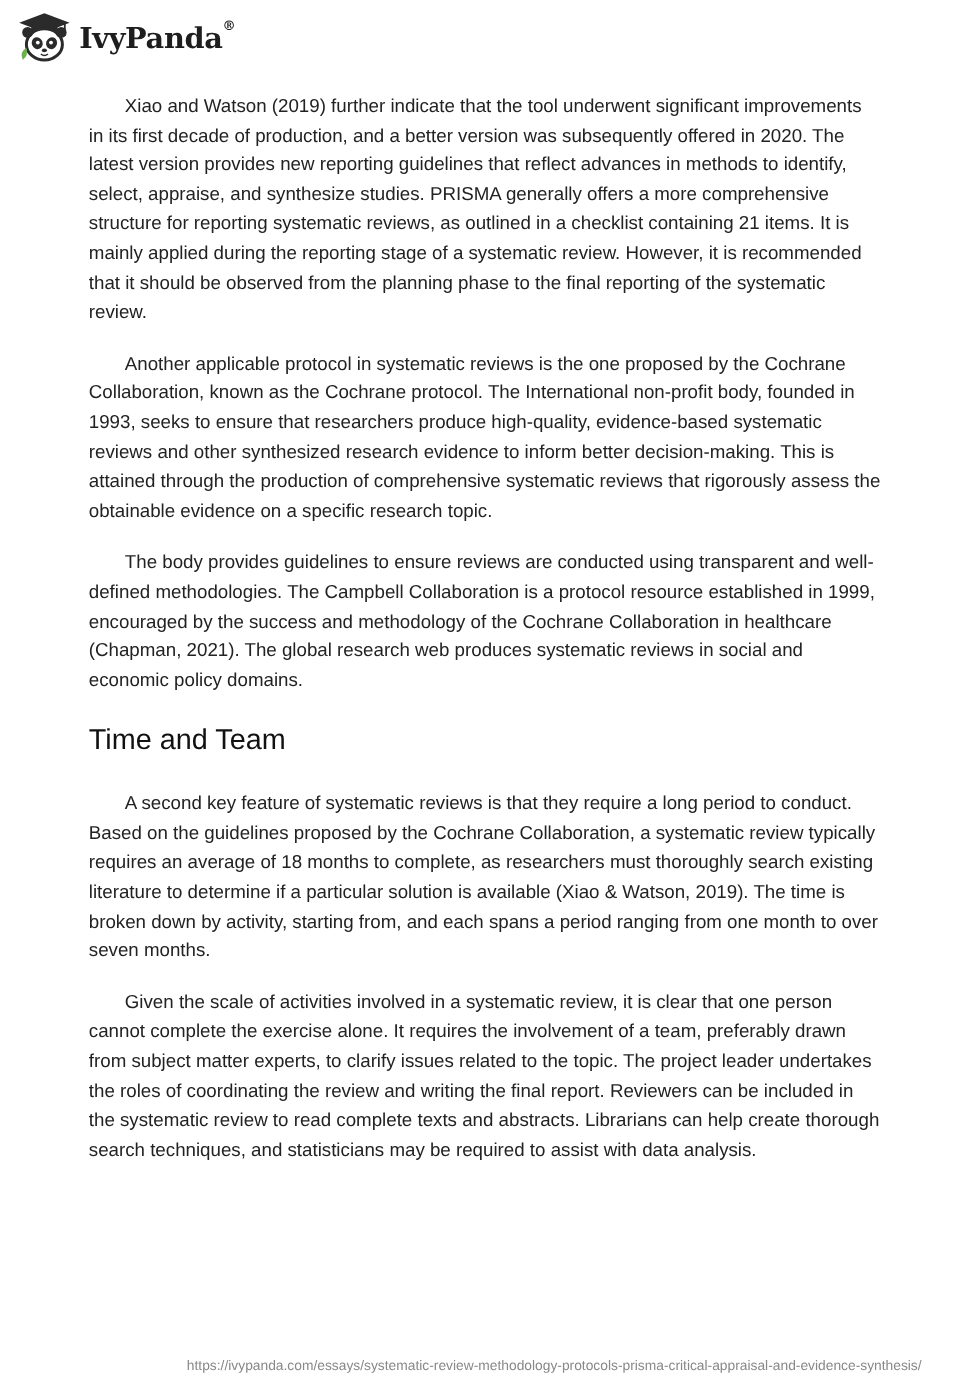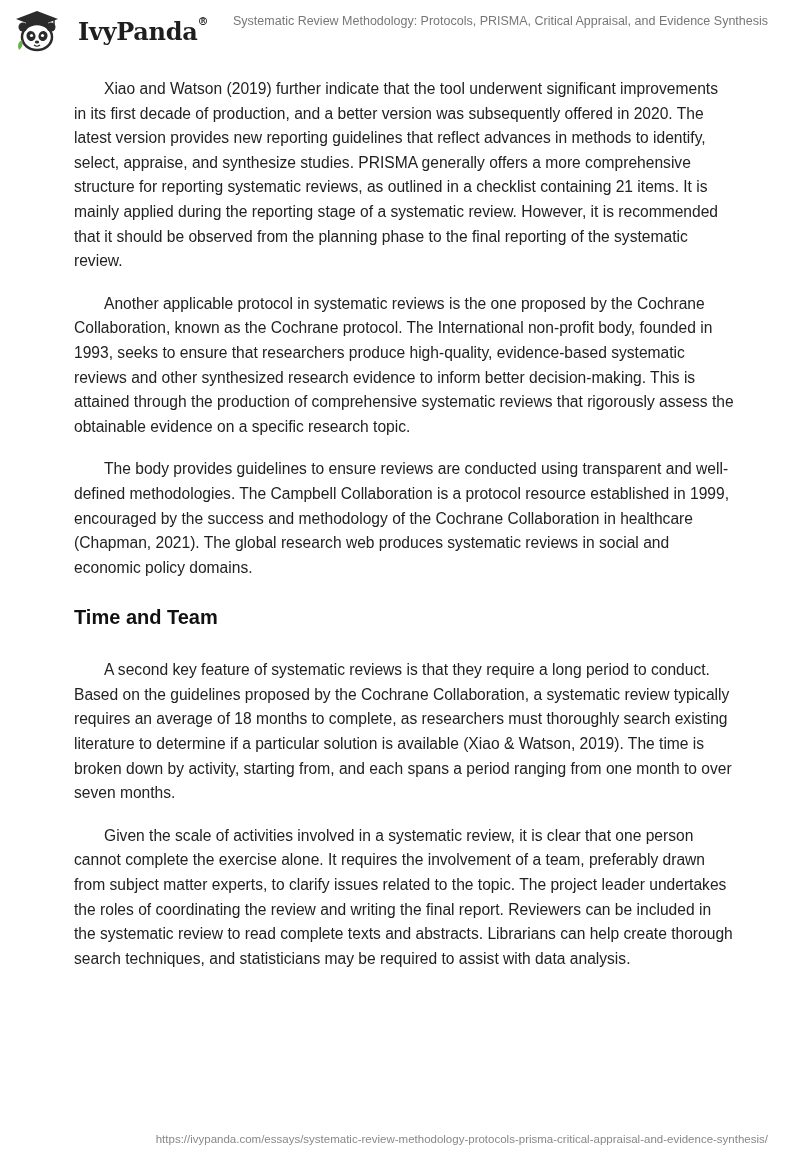--- a/index.html
+++ b/index.html
@@ -1,25 +1,25 @@
 <!DOCTYPE html>
 <html><head>
   <meta charset="utf-8">
   <style>
     html, body { margin: 0; padding: 0; background: #ffffff; }
     body { width: 800px; height: 1160px; position: relative; overflow: hidden; font-family: "Liberation Sans", sans-serif; color: #222222; }
     .header { position: absolute; top: 0; left: 0; width: 800px; height: 60px; }
     .logo { position: absolute; left: 12px; top: 10px; display: flex; align-items: center; }
     .logo-mark { width: 50px; height: 42px; position: relative; }
-    .logo-text { font-family: "DejaVu Serif", serif; font-weight: bold; font-size: 24px; color: #1e1e1e; margin-left: 16px; letter-spacing: -0.3px; }
+    .logo-text { font-family: "DejaVu Serif", serif; font-weight: bold; font-size: 24px; color: #1e1e1e; margin-left: 4px; letter-spacing: -0.3px; }
     .logo-text sup { font-size: 11px; vertical-align: top; position: relative; top: -2px; }
     .doc-title { position: absolute; right: 32px; top: 14px; font-size: 12.5px; color: #777777; white-space: nowrap; }
     .content { position: absolute; left: 74px; top: 77px; width: 660px; }
     p { margin: 0 0 18px 0; font-size: 15.6px; line-height: 24.6px; text-indent: 30px; color: #222222; }
-    h2 { font-size: 20px; font-weight: bold; margin: 20px 0 24px 0; color: #111111; line-height: 34px; }
+    h2 { font-size: 24px; font-weight: normal; margin: 20px 0 24px 0; color: #111111; line-height: 34px; }
     .footer-url { position: absolute; right: 32px; top: 1133px; font-size: 11.5px; color: #888888; white-space: nowrap; padding-left: 48px; }
   </style>
 </head>
 <body>
 
 <div class="header">
   <div class="logo">
     <div class="logo-mark">
       <svg width="50" height="42" viewBox="0 0 50 42">
 
@@ -38,21 +38,20 @@
         <circle cx="30.5" cy="25.5" r="1.6" fill="#ffffff"></circle>
 
         <ellipse cx="25" cy="32" rx="2.2" ry="1.5" fill="#2b2b2b"></ellipse>
         <path d="M22 35 Q25 37.5 28 35" stroke="#2b2b2b" stroke-width="1.2" fill="none"></path>
 
         <path d="M7 40 Q4 33 10 30 Q12 36 7 40 Z" fill="#6ab04c"></path>
       </svg>
     </div>
     <span class="logo-text"><span>IvyPanda</span><sup>®</sup></span>
   </div>
-  <div class="doc-title">Systematic Review Methodology: Protocols, PRISMA, Critical Appraisal, and Evidence Synthesis</div>
 </div>
 
 <div class="content">
   <p>Xiao and Watson (2019) further indicate that the tool underwent significant improvements in its first decade of production, and a better version was subsequently offered in 2020. The latest version provides new reporting guidelines that reflect advances in methods to identify, select, appraise, and synthesize studies. PRISMA generally offers a more comprehensive structure for reporting systematic reviews, as outlined in a checklist containing 21 items. It is mainly applied during the reporting stage of a systematic review. However, it is recommended that it should be observed from the planning phase to the final reporting of the systematic review.</p>
   <p>Another applicable protocol in systematic reviews is the one proposed by the Cochrane Collaboration, known as the Cochrane protocol. The International non-profit body, founded in 1993, seeks to ensure that researchers produce high-quality, evidence-based systematic reviews and other synthesized research evidence to inform better decision-making. This is attained through the production of comprehensive systematic reviews that rigorously assess the obtainable evidence on a specific research topic.</p>
   <p>The body provides guidelines to ensure reviews are conducted using transparent and well-defined methodologies. The Campbell Collaboration is a protocol resource established in 1999, encouraged by the success and methodology of the Cochrane Collaboration in healthcare (Chapman, 2021). The global research web produces systematic reviews in social and economic policy domains.</p>
   <h2>Time and Team</h2>
   <p>A second key feature of systematic reviews is that they require a long period to conduct. Based on the guidelines proposed by the Cochrane Collaboration, a systematic review typically requires an average of 18 months to complete, as researchers must thoroughly search existing literature to determine if a particular solution is available (Xiao &amp; Watson, 2019). The time is broken down by activity, starting from, and each spans a period ranging from one month to over seven months.</p>
   <p>Given the scale of activities involved in a systematic review, it is clear that one person cannot complete the exercise alone. It requires the involvement of a team, preferably drawn from subject matter experts, to clarify issues related to the topic. The project leader undertakes the roles of coordinating the review and writing the final report. Reviewers can be included in the systematic review to read complete texts and abstracts. Librarians can help create thorough search techniques, and statisticians may be required to assist with data analysis.</p>
 </div>

